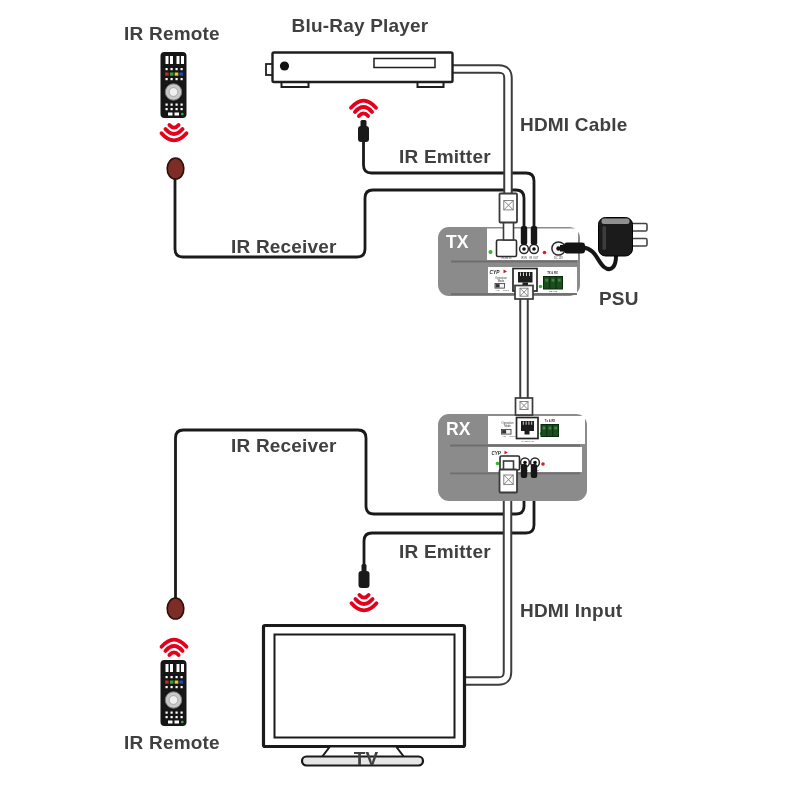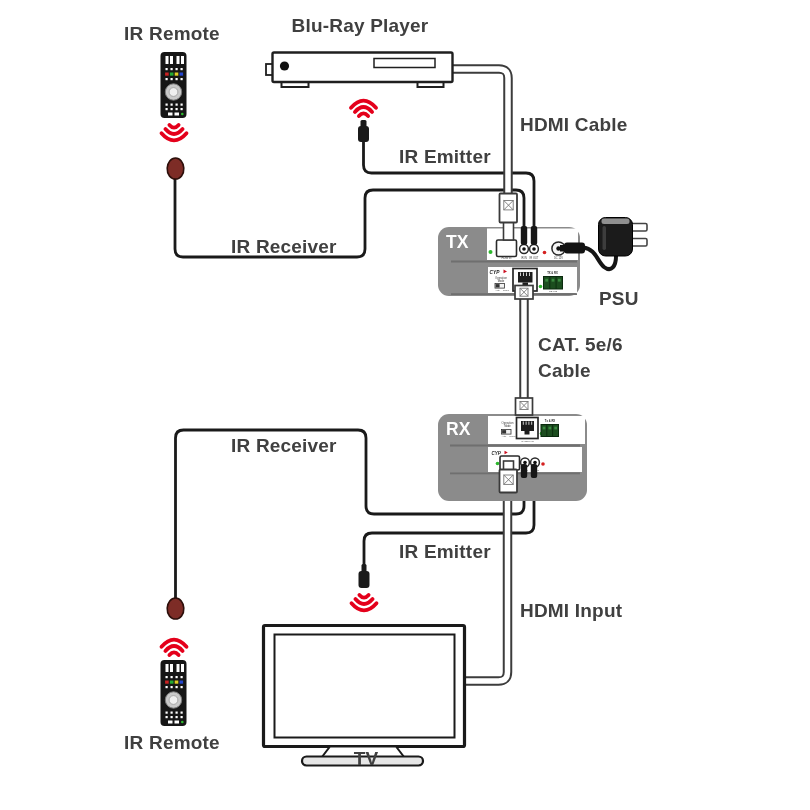--- a/index.html
+++ b/index.html
@@ -270,23 +270,19 @@
     <rect x="358.5" y="571" width="11" height="17" rx="3"></rect>
   </g>
 </svg>
 
 <div class="lbl center" style="left:112px;top:23px;width:120px">IR Remote</div>
 <div class="lbl center" style="left:280px;top:15px;width:160px">Blu-Ray Player</div>
 <div class="lbl" style="left:520px;top:114px">HDMI Cable</div>
 <div class="lbl" style="left:399px;top:146px">IR Emitter</div>
 <div class="lbl" style="left:231px;top:236px">IR Receiver</div>
 <div class="lbl" style="left:599px;top:288px">PSU</div>
-<div class="lbl" style="left:538px;top:332px">
-  <span class="line">CAT. 5e/6</span>
-  <span class="line">Cable</span>
-</div>
 <div class="lbl" style="left:231px;top:435px">IR Receiver</div>
 <div class="lbl" style="left:399px;top:541px">IR Emitter</div>
 <div class="lbl" style="left:520px;top:600px">HDMI Input</div>
 <div class="lbl center" style="left:336px;top:748px;width:60px">TV</div>
 <div class="lbl center" style="left:112px;top:732px;width:120px">IR Remote</div>
 
 </div>
 
 </body></html>

